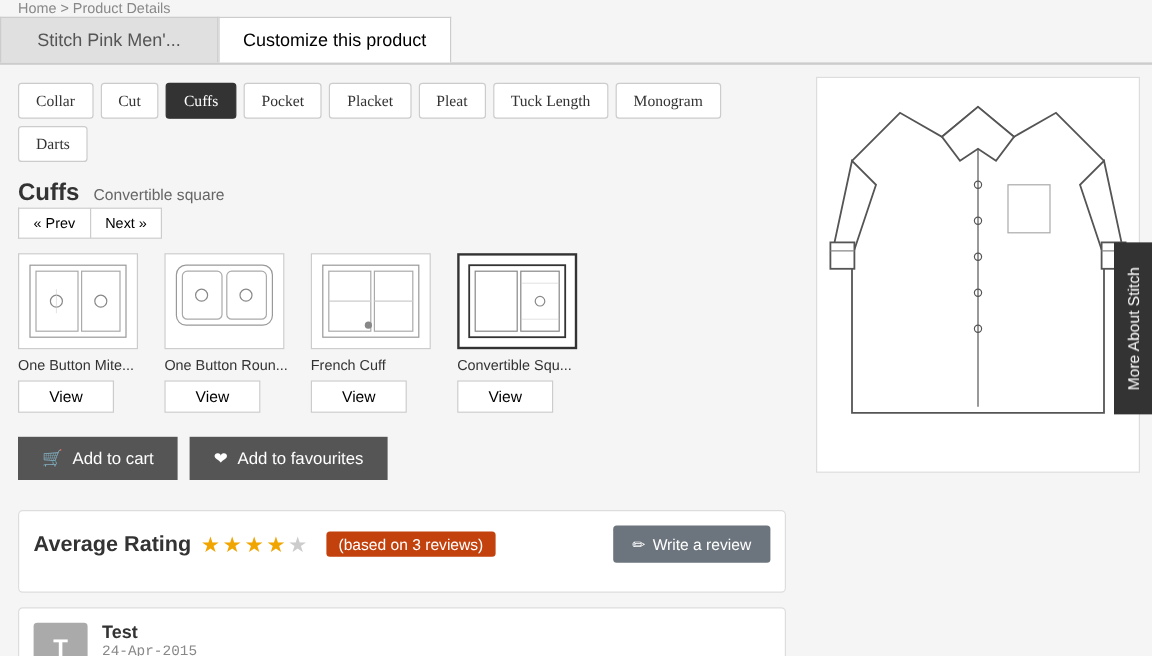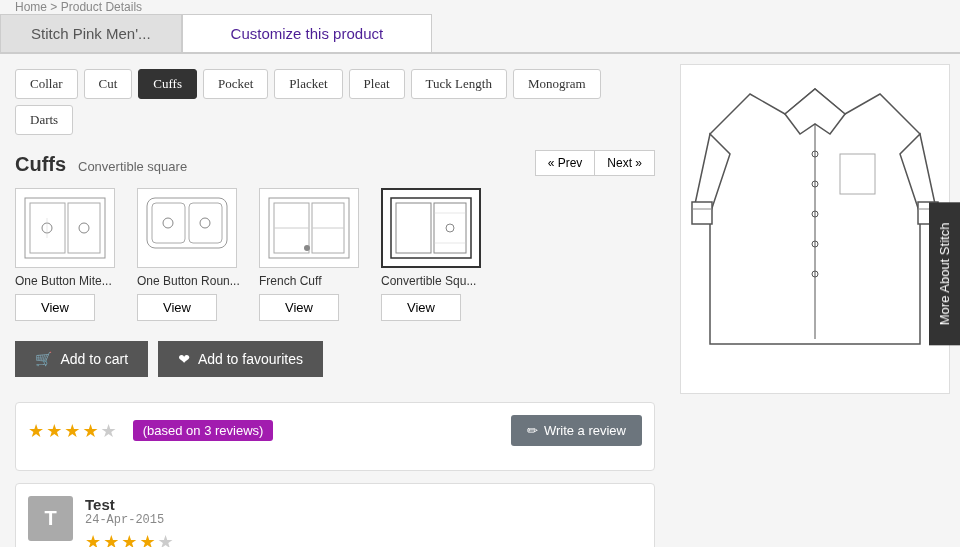--- a/index.html
+++ b/index.html
@@ -13,23 +13,23 @@
       background: #e0e0e0;
       padding: 10px 30px;
       font-size: 15px;
       color: #555;
       cursor: pointer;
       border: 1px solid #ccc;
       border-bottom: none;
     }
     .tab-customize {
       background: #fff;
-      padding: 10px 48px;
+      padding: 10px 20px;
       font-size: 15px;
-      color: #4c1d95;
+      color: #000000;
       cursor: pointer;
       border: 1px solid #ccc;
       border-bottom: none;
       font-weight: normal;
     }
 
     
     .main-layout { display: flex; gap: 0; }
 
     .left-panel { flex: 1; padding: 15px; }
@@ -47,21 +47,21 @@
       color: #333;
       font-family: Liberation Serif, serif;
     }
     .opt-btn.active {
       background: #333;
       color: #fff;
       border-color: #333;
     }
 
     
-    .section-header { display: flex; justify-content: space-between; align-items: flex-end; margin-bottom: 12px; }
+    .section-header { display: flex; justify-content: space-between; align-items: flex-start; margin-bottom: 12px; flex-direction: column; }
     .section-title { font-size: 20px; font-weight: bold; }
     .section-subtitle { font-size: 13px; color: #666; margin-left: 8px; }
 
     .nav-btns { display: flex; gap: 0; }
     .nav-btn {
       padding: 5px 12px;
       border: 1px solid #ccc;
       background: #fff;
       cursor: pointer;
       font-size: 12px;
@@ -124,21 +124,21 @@
     }
 
     
     .rating-section { border: 1px solid #ddd; border-radius: 4px; padding: 12px; background: #fff; margin-bottom: 12px; }
     .rating-header { display: flex; align-items: center; justify-content: space-between; margin-bottom: 12px; }
     .rating-title { font-size: 18px; font-weight: bold; }
     .stars { display: flex; gap: 2px; }
     .star { font-size: 18px; color: #f0a500; }
     .star.half { color: #f0a500; }
     .star.empty { color: #ccc; }
-    .review-count { background: #a21caf; color: #fff; padding: 3px 10px; border-radius: 3px; font-size: 13px; margin-left: 8px; }
+    .review-count { background: #c2410c; color: #fff; padding: 3px 10px; border-radius: 3px; font-size: 13px; margin-left: 8px; }
     .write-review-btn {
       background: #6c757d;
       color: #fff;
       border: none;
       padding: 8px 16px;
       cursor: pointer;
       font-size: 13px;
       border-radius: 3px;
       display: flex;
       align-items: center;
@@ -311,20 +311,21 @@
         </button>
         <button class="btn-fav">
           <span>❤</span>
           <span>Add to favourites</span>
         </button>
       </div>
 
       <div class="rating-section">
         <div class="rating-header">
           <div style="display:flex; align-items:center; gap:8px;">
+            <span class="rating-title">Average Rating</span>
             <div class="stars">
               <span class="star">★</span>
               <span class="star">★</span>
               <span class="star">★</span>
               <span class="star half">★</span>
               <span class="star empty">★</span>
             </div>
             <span class="review-count">(based on 3 reviews)</span>
           </div>
           <button class="write-review-btn">

